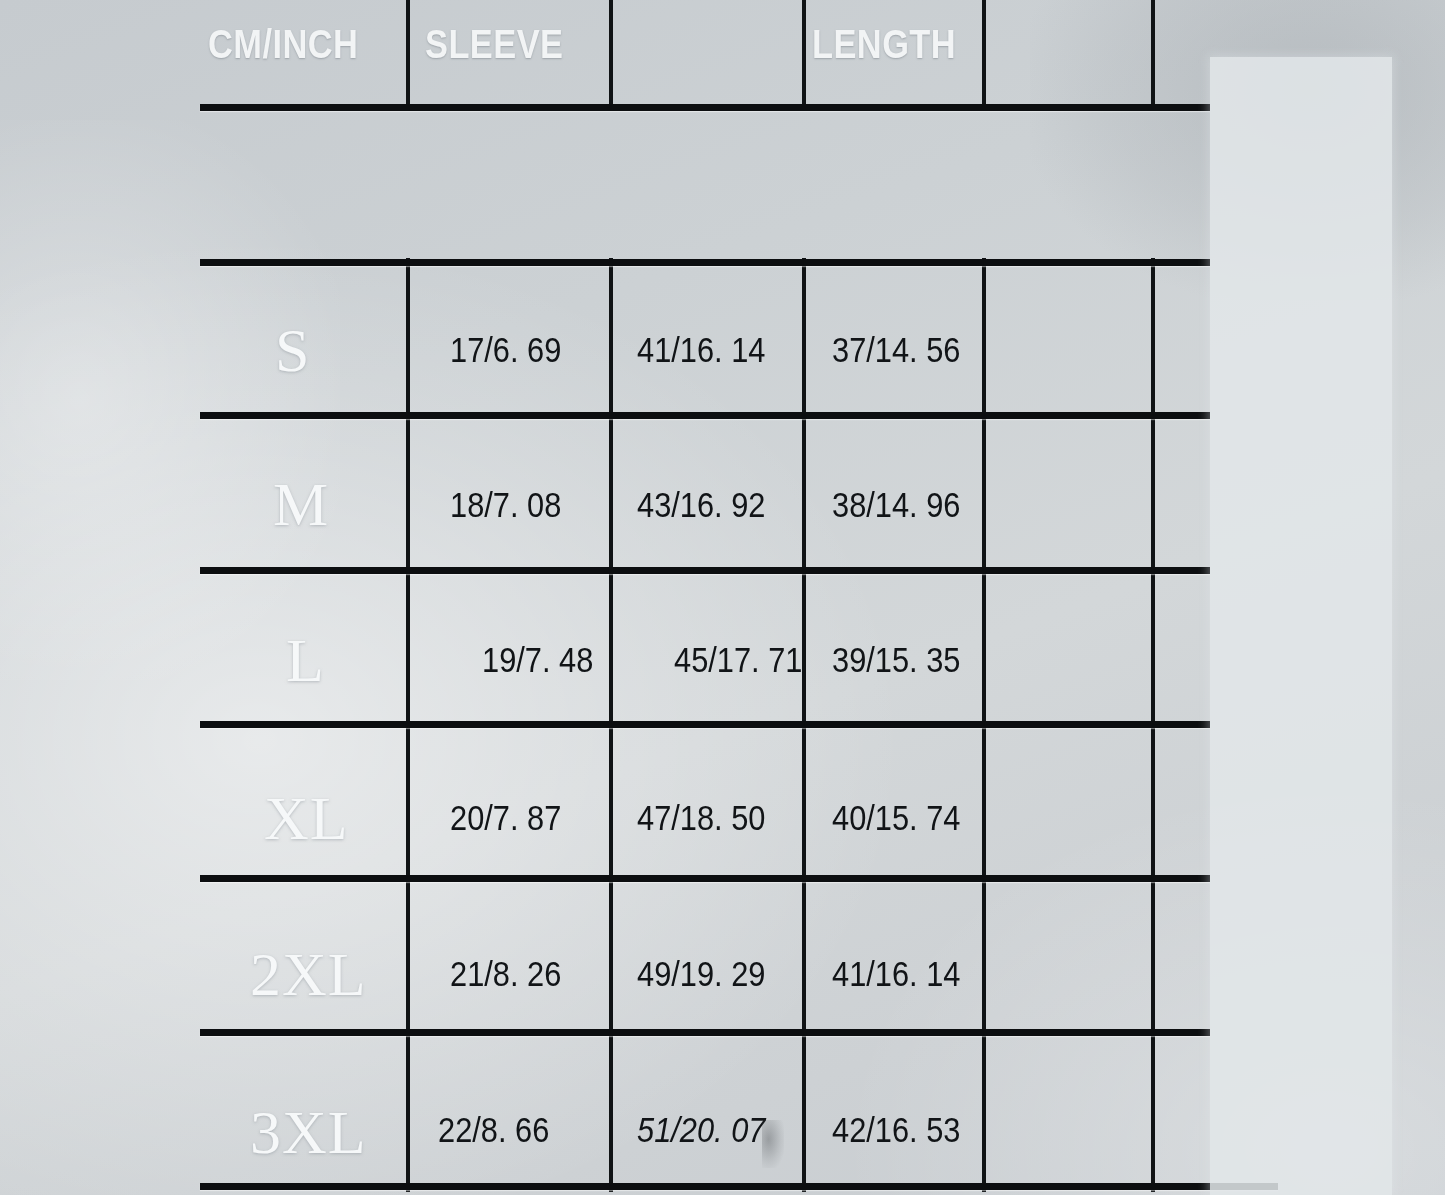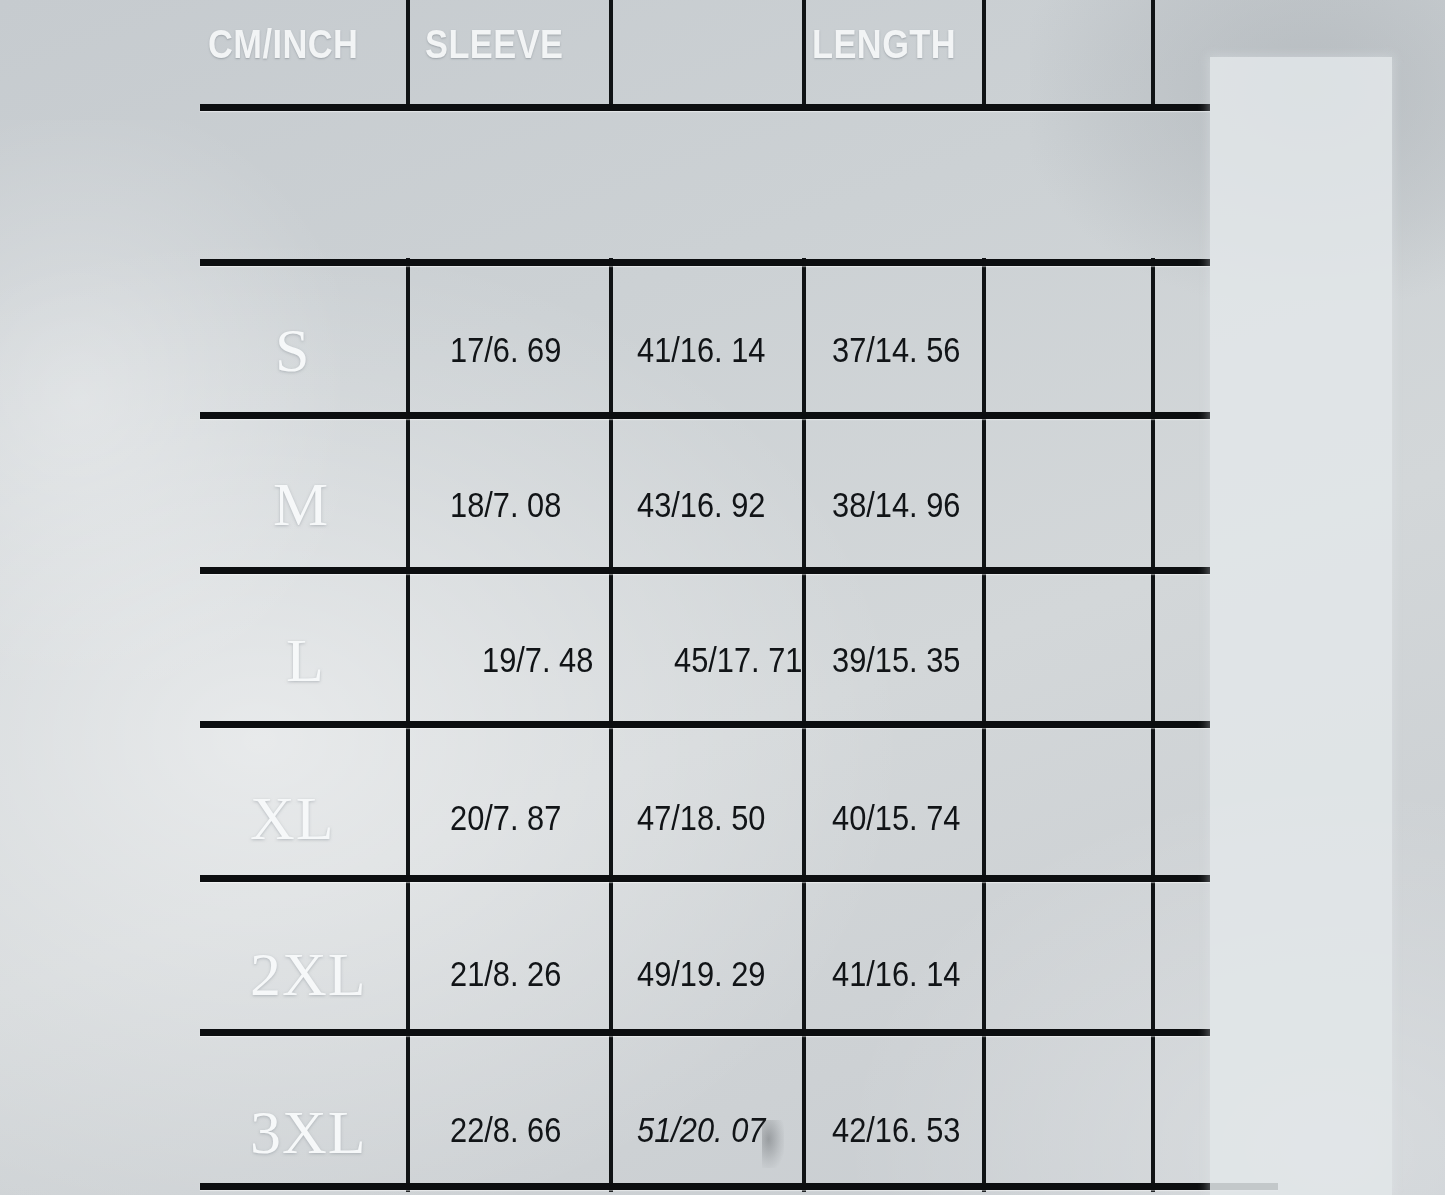--- a/index.html
+++ b/index.html
@@ -213,21 +213,21 @@
       </div>
       <div class="cell" style="left:653px; top:632px; width:164px; height:56px;margin-left:21px;">
         <span class="measure">45/17. 71</span>
       </div>
       <div class="cell" style="left:832px; top:632px; width:150px; height:56px;">
         <span class="measure">39/15. 35</span>
       </div>
     </div>
 
     <div>
-      <div class="cell" style="left:250px; top:780px; width:140px; height:76px;">
+      <div class="cell" style="left:264px; top:780px; width:140px; height:76px;">
         <span class="size-label">XL</span>
       </div>
       <div class="cell" style="left:450px; top:790px; width:158px; height:56px;">
         <span class="measure">20/7. 87</span>
       </div>
       <div class="cell" style="left:637px; top:790px; width:164px; height:56px;">
         <span class="measure">47/18. 50</span>
       </div>
       <div class="cell" style="left:832px; top:790px; width:150px; height:56px;">
         <span class="measure">40/15. 74</span>
@@ -246,21 +246,21 @@
       </div>
       <div class="cell" style="left:832px; top:946px; width:150px; height:56px;">
         <span class="measure">41/16. 14</span>
       </div>
     </div>
 
     <div>
       <div class="cell" style="left:250px; top:1092px; width:160px; height:76px;align-items:flex-end;">
         <span class="size-label">3XL</span>
       </div>
-      <div class="cell" style="left:450px; top:1102px; width:158px; height:56px;">
+      <div class="cell" style="left:438px; top:1102px; width:158px; height:56px;">
         <span class="measure">22/8. 66</span>
       </div>
       <div class="cell" style="left:637px; top:1102px; width:164px; height:56px;font-style:italic;">
         <span class="measure">51/20. 07</span>
       </div>
       <div class="cell" style="left:832px; top:1102px; width:150px; height:56px;">
         <span class="measure">42/16. 53</span>
       </div>
     </div>
 

